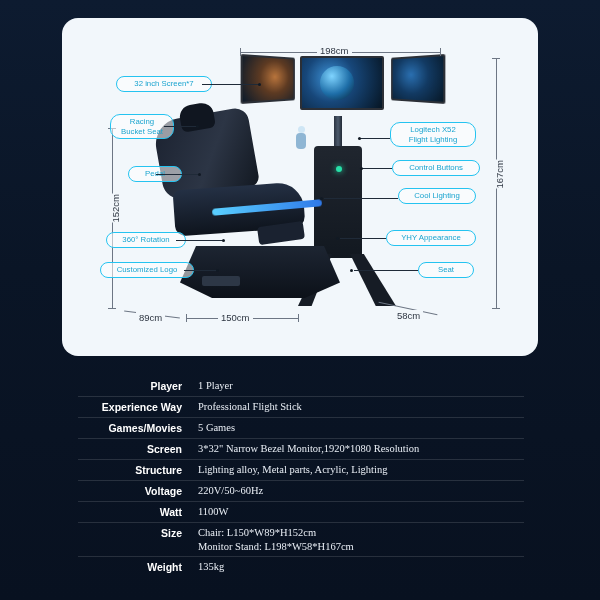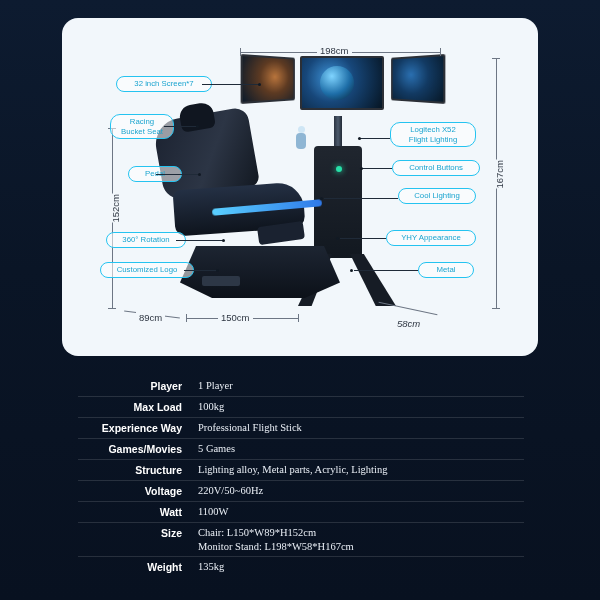--- a/index.html
+++ b/index.html
@@ -314,21 +314,21 @@
 
       <div class="dim-line-h" style="left:62px; top:296px; width:56px; transform:rotate(7deg);"></div>
       <div class="dim-label" style="left:74px; top:294px;">89cm</div>
 
       <div class="dim-line-h" style="left:124px; top:300px; width:112px;"></div>
       <div class="tick-v" style="left:124px; top:296px;"></div>
       <div class="tick-v" style="left:236px; top:296px;"></div>
       <div class="dim-label" style="left:156px; top:294px;">150cm</div>
 
       <div class="dim-line-h" style="left:316px; top:290px; width:60px; transform:rotate(12deg);"></div>
-      <div class="dim-label" style="left:332px; top:300px;font-style:italic;">58cm</div>
+      <div class="dim-label" style="left:332px; top:292px;">58cm</div>
 
       <div class="callout" style="left:54px; top:58px; width:84px;">32 inch Screen*7</div>
       <div class="lead" style="left:140px; top:66px; width:58px;"></div>
       <div class="lead-dot" style="left:196px; top:65px;"></div>
 
       <div class="callout" style="left:48px; top:96px; width:52px;">Racing
 Bucket Seat</div>
       <div class="lead" style="left:102px; top:108px; width:34px;"></div>
       <div class="lead-dot" style="left:134px; top:107px;"></div>
 
@@ -354,44 +354,44 @@
       <div class="lead-dot" style="left:298px; top:149px;"></div>
 
       <div class="callout" style="left:336px; top:170px; width:66px;">Cool Lighting</div>
       <div class="lead" style="left:262px; top:180px; width:74px;"></div>
       <div class="lead-dot" style="left:258px; top:179px;"></div>
 
       <div class="callout" style="left:324px; top:212px; width:78px;">YHY Appearance</div>
       <div class="lead" style="left:278px; top:220px; width:46px;"></div>
       <div class="lead-dot" style="left:274px; top:219px;"></div>
 
-      <div class="callout" style="left:356px; top:244px; width:44px;">Metal</div>
+      <div class="callout" style="left:356px; top:244px; width:44px;">Seat</div>
       <div class="lead" style="left:292px; top:252px; width:64px;"></div>
       <div class="lead-dot" style="left:288px; top:251px;"></div>
 
     </div>
   </div>
 
   <table class="spec-table">
     <tbody>
       <tr>
         <td class="spec-label">Player</td>
         <td class="spec-value">1 Player</td>
       </tr>
       <tr>
-        <td class="spec-label">Max Load</td>
-        <td class="spec-value">100kg</td>
-      </tr>
-      <tr>
         <td class="spec-label">Experience Way</td>
         <td class="spec-value">Professional Flight Stick</td>
       </tr>
       <tr>
         <td class="spec-label">Games/Movies</td>
         <td class="spec-value">5 Games</td>
+      </tr>
+      <tr>
+        <td class="spec-label">Screen</td>
+        <td class="spec-value">3*32" Narrow Bezel Monitor,1920*1080 Resolution</td>
       </tr>
       <tr>
         <td class="spec-label">Structure</td>
         <td class="spec-value">Lighting alloy, Metal parts, Acrylic, Lighting</td>
       </tr>
       <tr>
         <td class="spec-label">Voltage</td>
         <td class="spec-value">220V/50~60Hz</td>
       </tr>
       <tr>

